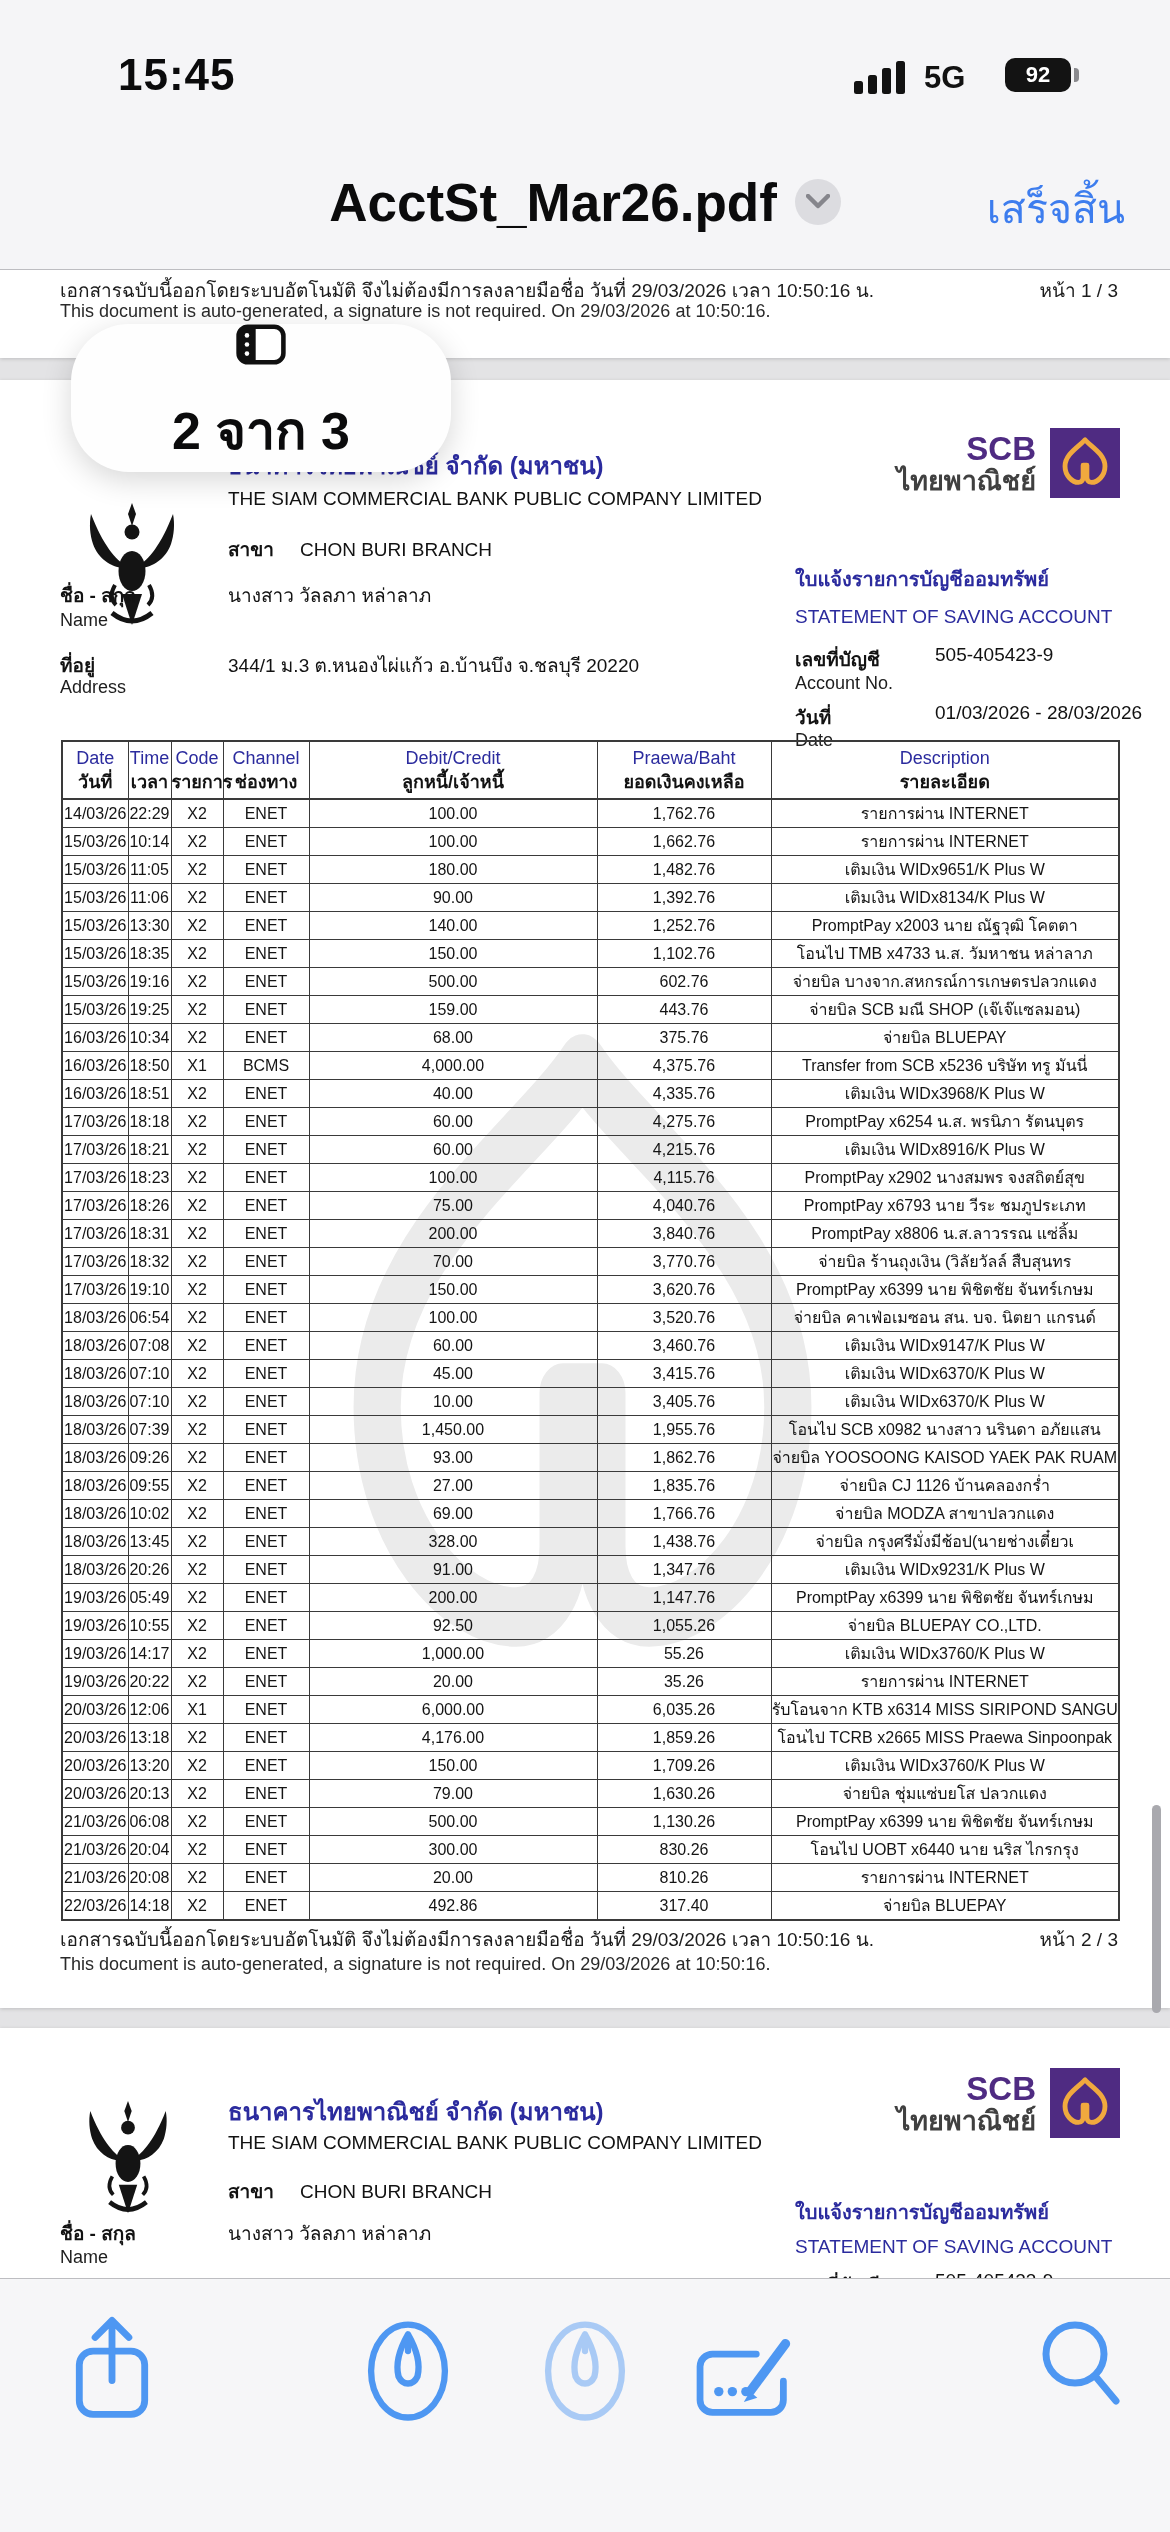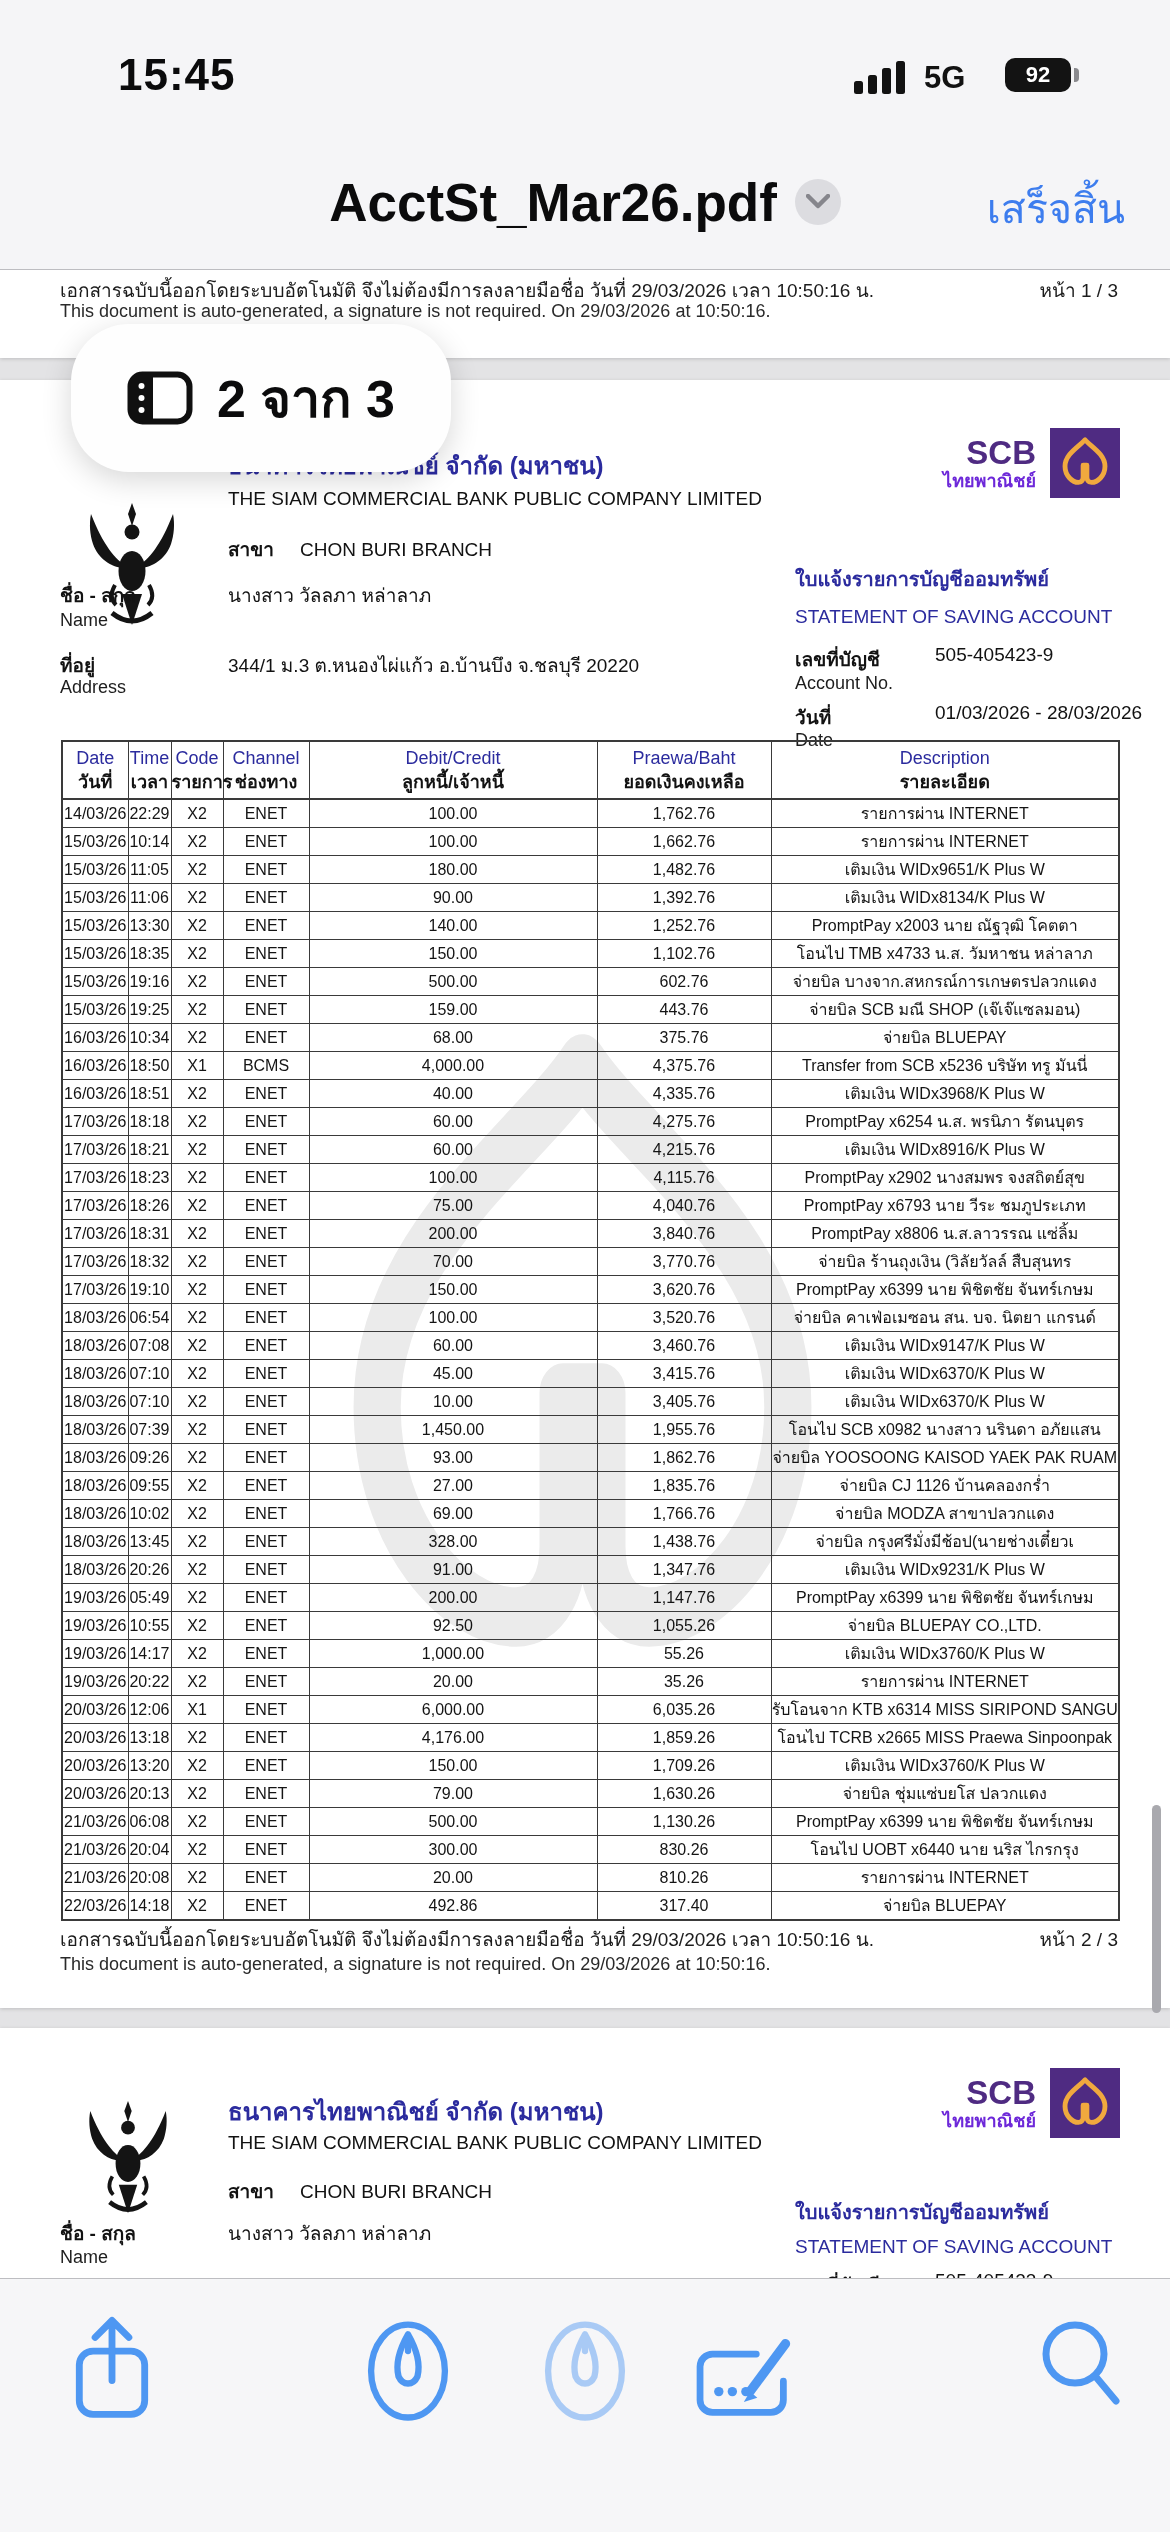--- a/index.html
+++ b/index.html
@@ -33,21 +33,21 @@
   .h-bank-th{position:absolute;left:228px;font-size:24px;font-weight:bold;color:#2B2B9E;}
   .h-bank-en{position:absolute;left:228px;font-size:19px;font-weight:500;color:#121212;}
   .h-branch{position:absolute;left:228px;font-size:19px;color:#121212;}
   .h-branch b{margin-right:26px;}
   .lbl{position:absolute;left:60px;font-size:19px;font-weight:bold;color:#121212;}
   .lbl-en{position:absolute;left:60px;font-size:18px;color:#1d1d1d;}
   .val{position:absolute;left:228px;font-size:19px;color:#121212;}
   .scb-logo{position:absolute;left:820px;width:300px;display:flex;justify-content:flex-end;align-items:center;gap:14px;}
   .scb-txt{display:flex;flex-direction:column;align-items:flex-end;line-height:1;}
   .scb-txt .l1{font-size:33px;font-weight:bold;color:#4F2B82;}
-  .scb-txt .l2{font-size:18px;font-weight:bold;color:#6d28d9;margin-top:3px;}
+  .scb-txt .l2{font-size:27px;font-weight:bold;color:#404040;margin-top:3px;}
   .scb-square{width:70px;height:70px;background:#4F2B82;display:flex;align-items:center;justify-content:center;}
   .stmt-th{position:absolute;left:795px;font-size:20px;font-weight:bold;color:#2B2B9E;}
   .stmt-en{position:absolute;left:795px;font-size:19px;color:#2B2B9E;}
   .r-lbl{position:absolute;left:795px;font-size:19px;font-weight:bold;color:#121212;}
   .r-lbl-en{position:absolute;left:795px;font-size:18px;color:#1d1d1d;}
   .r-val{position:absolute;left:935px;font-size:19px;color:#121212;}
   
   .watermark{position:absolute;left:305px;top:635px;z-index:0;}
   
   table.stmt{position:absolute;left:61px;top:360px;width:1057px;border-collapse:collapse;table-layout:fixed;z-index:2;}
@@ -58,21 +58,21 @@
   table.stmt .hth{font-size:18px;font-weight:bold;color:#121212;line-height:1.35;}
   table.stmt td{height:27px;padding:0;font-size:16px;color:#141414;line-height:1;vertical-align:middle;text-align:center;background:transparent;}
   tr.bbf td{height:26px;}
   .bbf-label{font-weight:bold;font-size:16px;text-align:center;}
   td.dc-debit{text-align:center;}
   td.dc-credit{text-align:right;padding-right:6px;}
   td.bal{text-align:right;padding-right:5px;}
   td.desc{text-align:left;padding-left:5px;font-size:13px;color:#1a1a1a;}
   
   .pill{position:absolute;left:71px;top:324px;width:380px;height:148px;background:#FEFEFE;border-radius:58px;
-        box-shadow:0 8px 30px rgba(0,0,0,.16);display:flex;align-items:center;justify-content:center;gap:24px;z-index:30;}
+        box-shadow:0 8px 30px rgba(0,0,0,.16);display:flex;align-items:center;justify-content:center;gap:24px;z-index:30;flex-direction:column;}
   .pill-label{font-size:52px;font-weight:bold;color:#0B0B0C;}
   
   .scroll-thumb{position:absolute;left:1152px;top:1805px;width:9px;height:208px;background:#A9A9AE;border-radius:5px;z-index:35;}
   
   .toolbar{position:absolute;left:0;top:2278px;width:1170px;height:254px;background:#F6F6F8;
            border-top:1px solid #BDBDC1;z-index:50;}
   .tb-btn{position:absolute;top:32px;background:none;border:none;padding:0;}
 </style>
 </head>
 <body>

